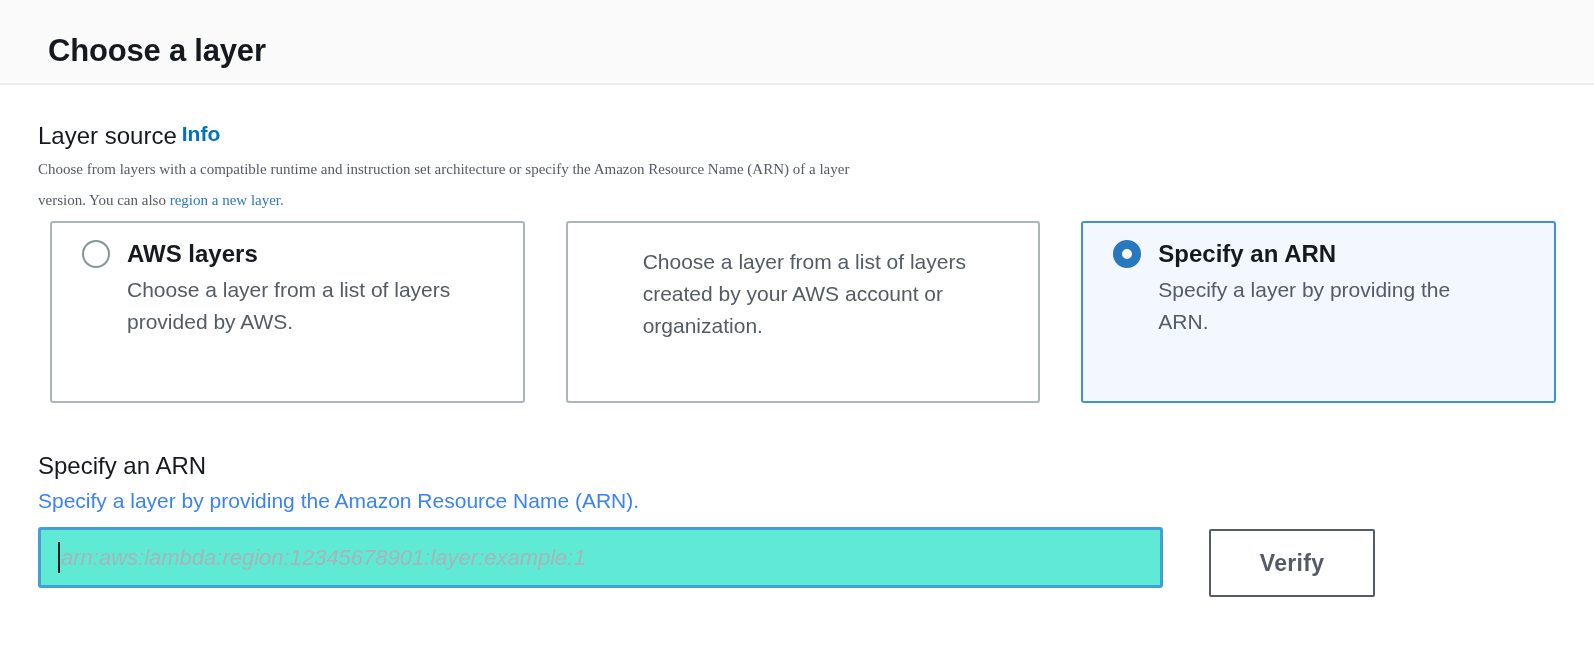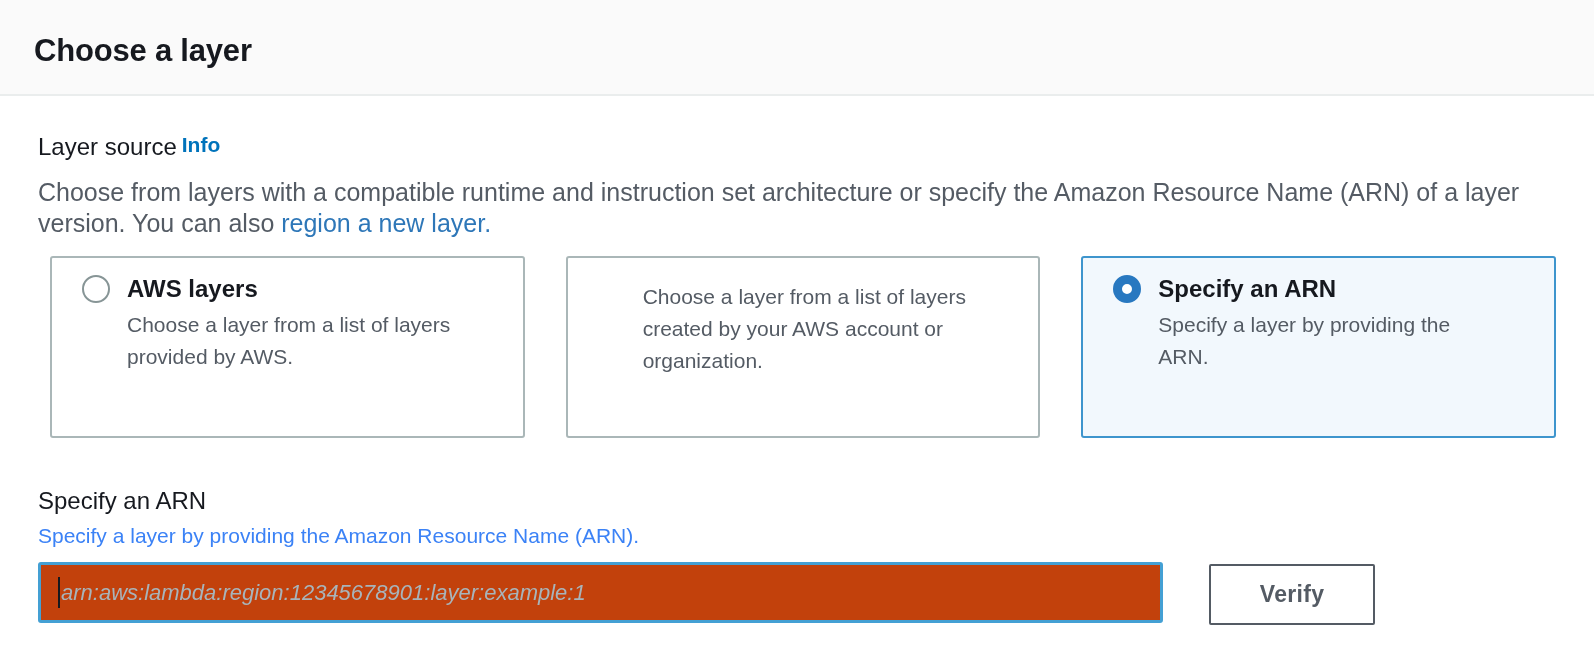--- a/index.html
+++ b/index.html
@@ -5,22 +5,22 @@
   * { margin:0; padding:0; box-sizing:border-box; }
   html,body { width:1594px; height:666px; overflow:hidden; }
   body {
     font-family:"Liberation Sans", sans-serif;
     background:#ffffff;
     color:#16191f;
   }
   .panel-header {
     background:#fafafa;
     border-bottom:2px solid #eaeded;
-    height:96px;
-    padding:33px 38px 0 34px;
+    height:85px;
+    padding:33px 38px 0 48px;
   }
   .panel-title {
     font-size:31px;
     font-weight:700;
     color:#16191f;
     letter-spacing:-0.2px;
   }
   .content { padding:0 38px; }
 
   .field-label-row {
@@ -31,33 +31,34 @@
   }
   .field-label { font-size:24px; color:#16191f; }
   .info-link {
     font-size:21px;
     font-weight:700;
     color:#0073bb;
     text-decoration:none;
     cursor:pointer;
   }
   .field-desc {
-    margin-top:16px;
-    font-size:25px;
+    margin-top:4px;
+    font-size:15px;
     line-height:31px;
     color:#545b64;
+    font-family:Liberation Serif, serif;
   }
   .field-desc .line { display:block; }
   .inline-link { color:#2e77b8; text-decoration:none; cursor:pointer; }
 
   .cards {
     display:grid;
     grid-template-columns:repeat(3, 1fr);
     gap:41px;
-    margin-top:17px;
+    margin-top:5px;
     padding-left:12px;
   }
   .card {
     height:182px;
     border:2px solid #aab7b8;
     border-radius:3px;
     background:#ffffff;
     padding:17px 24px 0 30px;
     cursor:pointer;
   }
@@ -90,31 +91,31 @@
   .arn-input {
     width:1125px;
     height:61px;
     border:3px solid #44a0d4;
     border-radius:3px;
     padding:0 20px;
     font-family:"Liberation Sans", sans-serif;
     font-size:22px;
     color:#16191f;
     outline:none;
-    background:#c2410c;
+    background:#5eead4;
   }
   .arn-input::placeholder { color:#a8b4ba; font-style:italic; opacity:1; }
   .caret {
     position:absolute;
     left:20px; top:15px;
     width:2px; height:31px;
     background:#16191f;
   }
   .verify-btn {
-    height:61px;
+    height:68px;
     min-width:166px;
     padding:6px 34px;
     margin-top:2px;
     background:#ffffff;
     border:2px solid #545b64;
     border-radius:2px;
     font-family:"Liberation Sans", sans-serif;
     font-size:23px;
     font-weight:700;
     color:#545b64;

